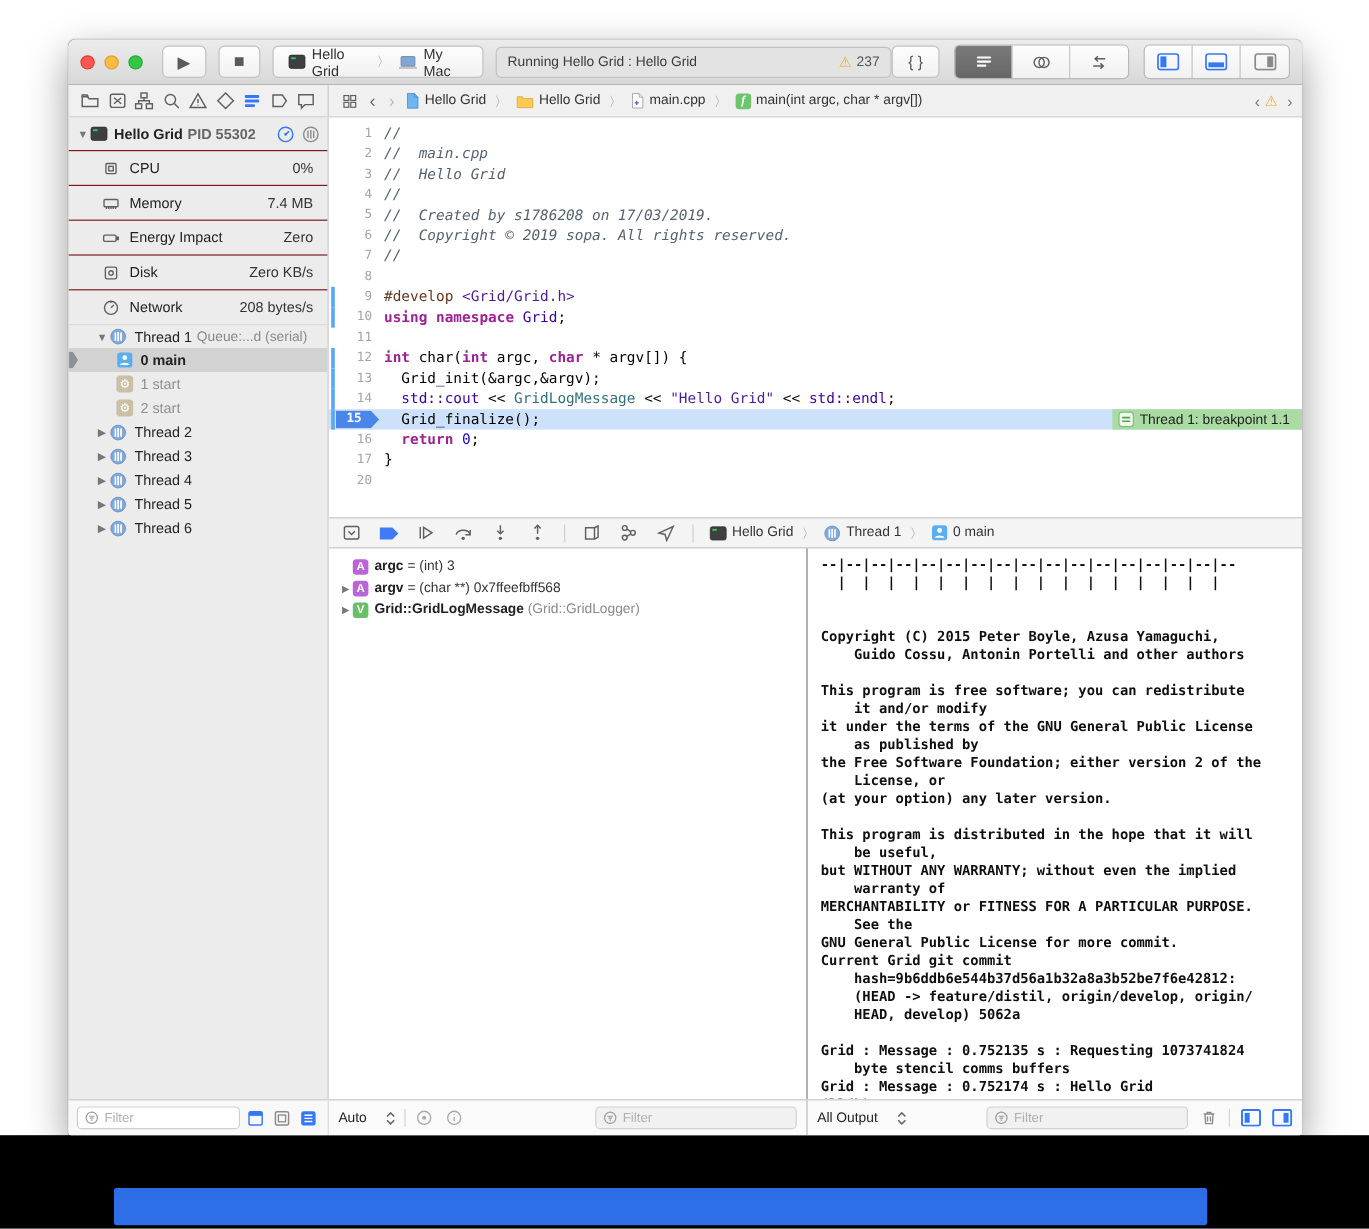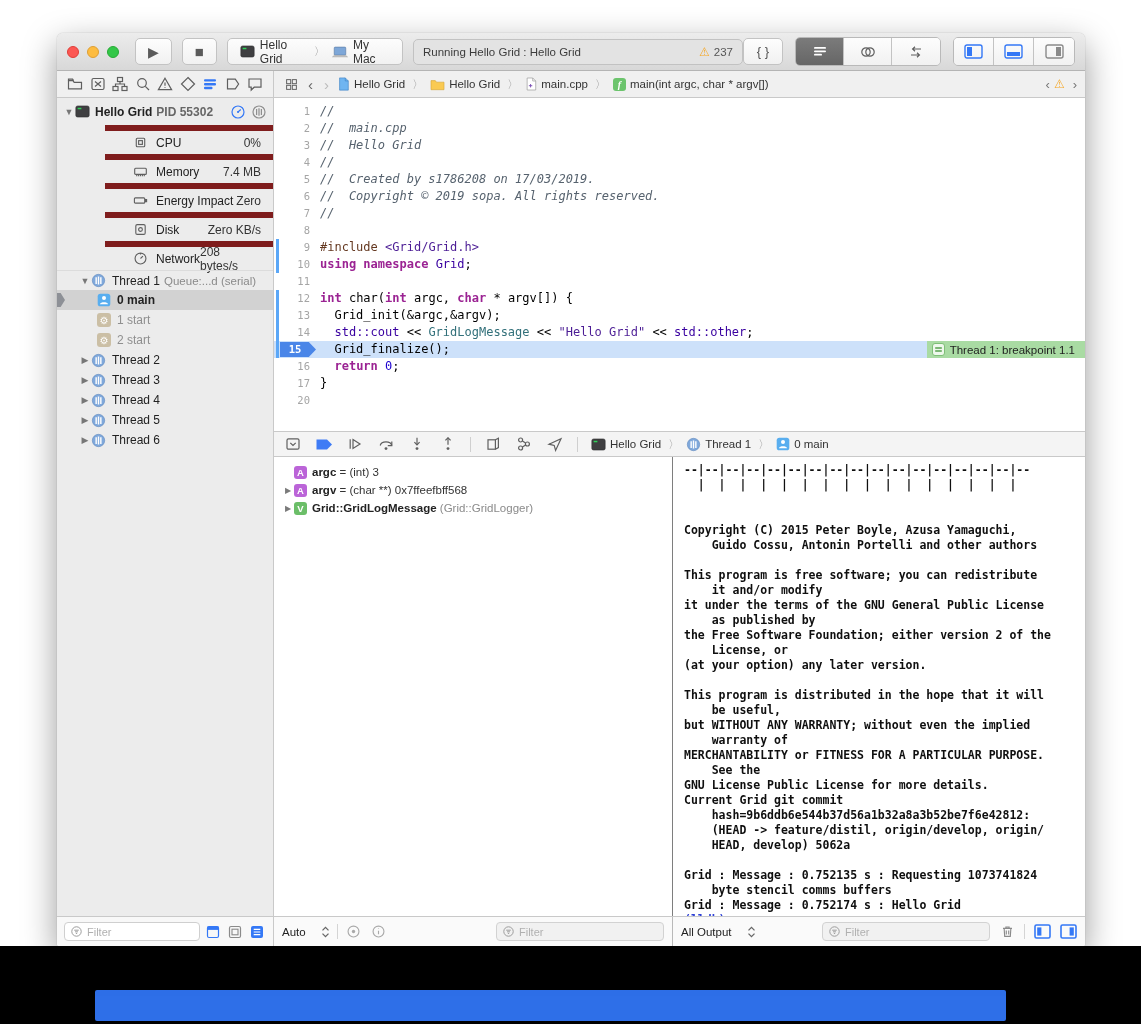--- a/index.html
+++ b/index.html
@@ -62,21 +62,21 @@
 
   
   .mainrow { flex:1; display:flex; min-height:0; }
   .sidebar { width:217px; flex:none; background:#ececec; border-right:1px solid #c9c9c9; display:flex; flex-direction:column; }
   .sb-rows { flex:1; overflow:hidden; position:relative; font-size:12px; color:#222; }
   .proc-row { height:27px; display:flex; align-items:center; padding:0 6px; }
   .disc { width:12px; font-size:9px; color:#777; flex:none; text-align:center; }
   .proc-name { font-weight:bold; margin:0 4px 0 5px; }
   .proc-pid { color:#666; flex:1;font-weight:bold; }
   .circ-btn { width:17px; height:17px; margin-left:4px; display:flex; align-items:center; justify-content:center; }
-  .gauge-row { height:29px; display:flex; align-items:center; padding:0 12px 0 28px; border-top:6px solid #7f1d1d;margin-left:48px; }
+  .gauge-row { height:29px; display:flex; align-items:center; padding:0 12px 0 28px; border-top:1px solid #7f1d1d; }
   .gauge-row .glabel { margin-left:8px; flex:1; }
   .gauge-row .gvalue { color:#333; }
   .thread-row { height:20px; display:flex; align-items:center; padding-left:22px; position:relative; }
   .thread-row.sel { background:#d2d2d2; }
   .thread-row .tlabel { margin-left:6px; white-space:nowrap; }
   .thread-row .tdetail { color:#8a8a8a; margin-left:4px; font-size:11.5px; white-space:nowrap; }
   .thread-row.frame { padding-left:40px; }
   .frame-dim { color:#8f8f8f; }
   .frame-ptr { position:absolute; left:0; top:3px; width:8px; height:14px; background:#8d9096; clip-path:polygon(0 0,45% 0,100% 50%,45% 100%,0 100%); }
   .gear-badge { width:14px; height:14px; border-radius:3px; background:#cbbfa5; color:#fff; font-size:10px; display:flex; align-items:center; justify-content:center; }
@@ -554,26 +554,26 @@
     <div class="editcol">
       <div class="code-area" id="code-lines">
           <div class="code-line"><span class="gutter">1</span><span class="code-text"><span class="tk-com">//</span></span></div>
           <div class="code-line"><span class="gutter">2</span><span class="code-text"><span class="tk-com">//  main.cpp</span></span></div>
           <div class="code-line"><span class="gutter">3</span><span class="code-text"><span class="tk-com">//  Hello Grid</span></span></div>
           <div class="code-line"><span class="gutter">4</span><span class="code-text"><span class="tk-com">//</span></span></div>
           <div class="code-line"><span class="gutter">5</span><span class="code-text"><span class="tk-com">//  Created by s1786208 on 17/03/2019.</span></span></div>
           <div class="code-line"><span class="gutter">6</span><span class="code-text"><span class="tk-com">//  Copyright © 2019 sopa. All rights reserved.</span></span></div>
           <div class="code-line"><span class="gutter">7</span><span class="code-text"><span class="tk-com">//</span></span></div>
           <div class="code-line"><span class="gutter">8</span><span class="code-text"></span></div>
-          <div class="code-line"><span class="gutter"><span class="chg"></span>9</span><span class="code-text"><span class="tk-pre">#include </span><span class="tk-str">&lt;Grid/Grid.h&gt;</span></span></div>
+          <div class="code-line"><span class="gutter"><span class="chg"></span>9</span><span class="code-text"><span class="tk-pre">#develop </span><span class="tk-str">&lt;Grid/Grid.h&gt;</span></span></div>
           <div class="code-line"><span class="gutter"><span class="chg"></span>10</span><span class="code-text"><span class="tk-kw">using</span><span> </span><span class="tk-kw">namespace</span><span> </span><span class="tk-typ">Grid</span><span>;</span></span></div>
           <div class="code-line"><span class="gutter">11</span><span class="code-text"></span></div>
           <div class="code-line"><span class="gutter"><span class="chg"></span>12</span><span class="code-text"><span class="tk-kw">int</span><span> char(</span><span class="tk-kw">int</span><span> argc, </span><span class="tk-kw">char</span><span> * argv[]) {</span></span></div>
           <div class="code-line"><span class="gutter"><span class="chg"></span>13</span><span class="code-text"><span>  Grid_init(&amp;argc,&amp;argv);</span></span></div>
-          <div class="code-line"><span class="gutter"><span class="chg"></span>14</span><span class="code-text"><span>  </span><span class="tk-typ">std::cout</span><span> &lt;&lt; </span><span class="tk-glb">GridLogMessage</span><span> &lt;&lt; </span><span class="tk-str">"Hello Grid"</span><span> &lt;&lt; </span><span class="tk-typ">std::other</span><span>;</span></span></div>
+          <div class="code-line"><span class="gutter"><span class="chg"></span>14</span><span class="code-text"><span>  </span><span class="tk-typ">std::cout</span><span> &lt;&lt; </span><span class="tk-glb">GridLogMessage</span><span> &lt;&lt; </span><span class="tk-str">"Hello Grid"</span><span> &lt;&lt; </span><span class="tk-typ">std::endl</span><span>;</span></span></div>
           <div class="code-line bp"><span class="gutter"><span class="chg"></span><span class="bp-tag">15</span></span><span class="code-text"><span>  Grid_finalize();</span></span><span class="bp-fill"></span><span class="bp-ann"><span class="ann-chip"><svg width="9" height="9" viewBox="0 0 9 9">
                   <path d="M1.2 3h6.6M1.2 6h6.6" stroke="#57a14e" stroke-width="1.3"></path>
                 </svg></span><span>Thread 1: breakpoint 1.1</span></span></div>
           <div class="code-line"><span class="gutter">16</span><span class="code-text"><span>  </span><span class="tk-kw">return</span><span> </span><span class="tk-num">0</span><span>;</span></span></div>
           <div class="code-line"><span class="gutter">17</span><span class="code-text"><span>}</span></span></div>
           <div class="code-line"><span class="gutter">20</span><span class="code-text"></span></div>
         </div>
 
       <div class="debugbar" id="debug-bar">
           <span class="dbicon">
@@ -690,21 +690,21 @@
             <div class="con-line">the Free Software Foundation; either version 2 of the</div>
             <div class="con-line">    License, or</div>
             <div class="con-line">(at your option) any later version.</div>
             <div class="con-line"> </div>
             <div class="con-line">This program is distributed in the hope that it will</div>
             <div class="con-line">    be useful,</div>
             <div class="con-line">but WITHOUT ANY WARRANTY; without even the implied</div>
             <div class="con-line">    warranty of</div>
             <div class="con-line">MERCHANTABILITY or FITNESS FOR A PARTICULAR PURPOSE.</div>
             <div class="con-line">    See the</div>
-            <div class="con-line">GNU License Public License for more details.</div>
+            <div class="con-line">GNU General Public License for more commit.</div>
             <div class="con-line">Current Grid git commit</div>
             <div class="con-line">    hash=9b6ddb6e544b37d56a1b32a8a3b52be7f6e42812:</div>
             <div class="con-line">    (HEAD -&gt; feature/distil, origin/develop, origin/</div>
             <div class="con-line">    HEAD, develop) 5062a</div>
             <div class="con-line"> </div>
             <div class="con-line">Grid : Message : 0.752135 s : Requesting 1073741824</div>
             <div class="con-line">    byte stencil comms buffers</div>
             <div class="con-line">Grid : Message : 0.752174 s : Hello Grid</div>
             <div class="con-line lldb">(lldb) </div>
           </div>

